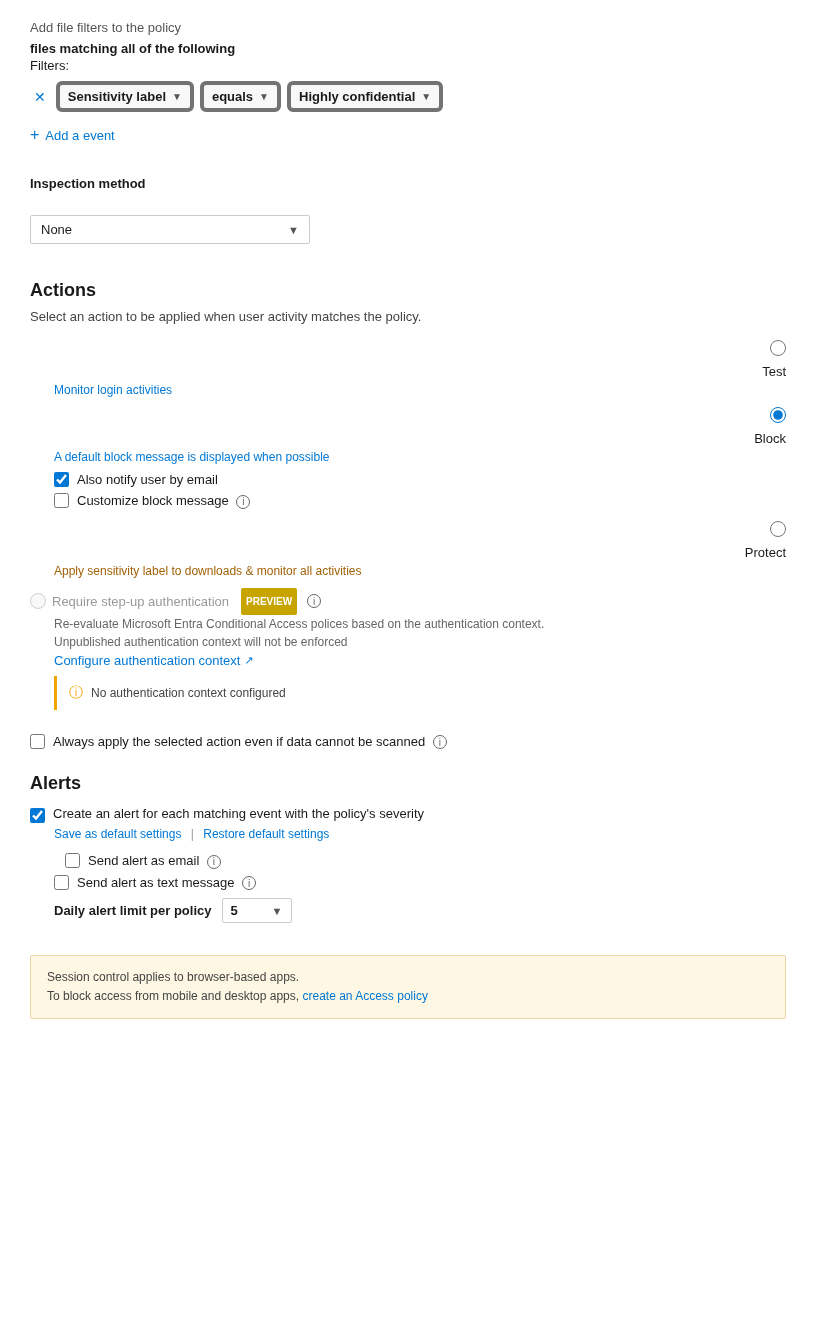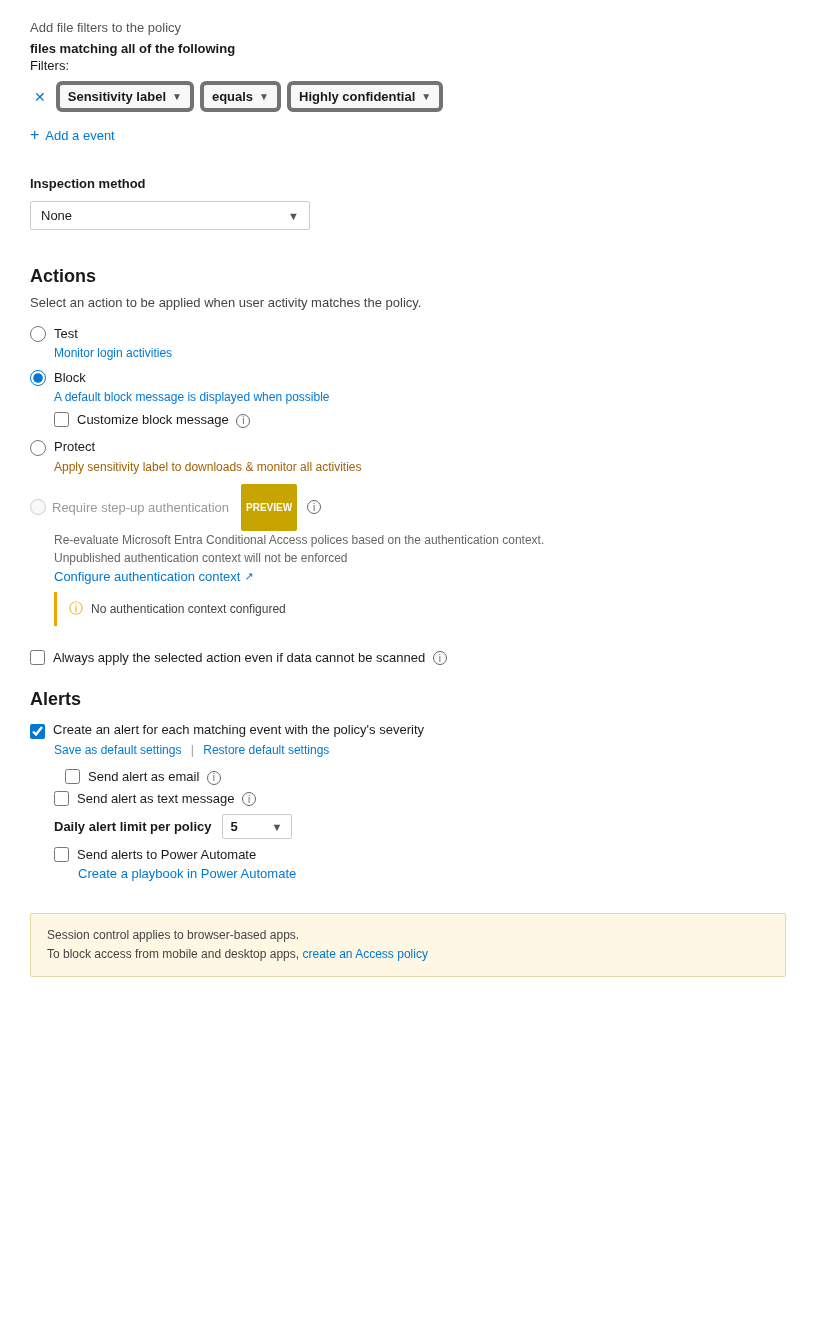--- a/index.html
+++ b/index.html
@@ -56,21 +56,21 @@
     .add-filter .plus {
       color: #0078d4;
       font-size: 16px;
     }
     .inspection-section {
       margin-top: 32px;
     }
     .inspection-label {
       font-size: 13px;
       font-weight: 600;
-      margin-bottom: 10px;
+      margin-bottom: 24px;
     }
     .select-box {
       display: flex;
       align-items: center;
       border: 1px solid #ccc;
       border-radius: 2px;
       padding: 6px 10px;
       width: 280px;
       justify-content: space-between;
       cursor: pointer;
@@ -84,23 +84,24 @@
       font-weight: 600;
       margin-bottom: 8px;
     }
     .actions-desc {
       font-size: 13px;
       color: #444;
       margin-bottom: 14px;
     }
     .radio-option {
       display: flex;
-      align-items: center;
+      align-items: flex-end;
       gap: 8px;
       margin-bottom: 4px;
+      flex-direction: column;
     }
     .radio-option input[type=radio] {
       margin-top: 2px;
       width: 16px;
       height: 16px;
       cursor: pointer;
       accent-color: #0078d4;
     }
     .radio-label {
       font-size: 13px;
@@ -139,21 +140,21 @@
       font-size: 10px;
       color: #666;
       cursor: pointer;
       margin-left: 4px;
     }
     .preview-badge {
       background: #c8a400;
       color: #fff;
       font-size: 10px;
       font-weight: 600;
-      padding: 18px 5px;
+      padding: 8px 5px;
       border-radius: 2px;
       margin-left: 6px;
     }
     .disabled-text {
       color: #999;
     }
     .auth-desc {
       font-size: 12px;
       color: #666;
       margin-left: 24px;
@@ -345,20 +346,24 @@
   <div class="radio-desc">Monitor login activities</div>
 
   
   <div class="radio-option">
     <input type="radio" name="action" id="action-block" checked="" style="">
     <label for="action-block" class="radio-label">Block</label>
   </div>
   <div class="radio-desc">A default block message is displayed when possible</div>
 
   
+  <div class="checkbox-option">
+    <input type="checkbox" id="notify-email" checked="" style="">
+    <label for="notify-email" class="checkbox-label">Also notify user by email</label>
+  </div>
   <div class="checkbox-option">
     <input type="checkbox" id="customize-block" style="">
     <label for="customize-block" class="checkbox-label">
       <span>Customize block message</span>
       <span class="info-icon">i</span>
     </label>
   </div>
 
   
   <div class="radio-option" style="margin-top:10px;">
@@ -431,28 +436,19 @@
   </div>
 
   <div class="daily-limit-row">
     <span class="daily-limit-label">Daily alert limit per policy</span>
     <div class="daily-limit-select">
       <span>5</span>
       <span style="font-size:11px; color:#555;">▼</span>
     </div>
   </div>
 
-  <div style="margin-left:24px; margin-top:8px;">
-    <div class="checkbox-option" style="margin-left:0; margin-bottom:4px;">
-      <input type="checkbox" id="power-automate" style="">
-      <label for="power-automate" class="checkbox-label">Send alerts to Power Automate</label>
-    </div>
-    <div class="power-automate-sub">
-      <a class="power-automate-link">Create a playbook in Power Automate</a>
-    </div>
-  </div>
 </div>
 
 <div class="session-banner">
   <span>Session control applies to browser-based apps.</span><br>
   <span>To block access from mobile and desktop apps,</span>
   <a>create an Access policy</a>
 </div>
 
 </body></html>

